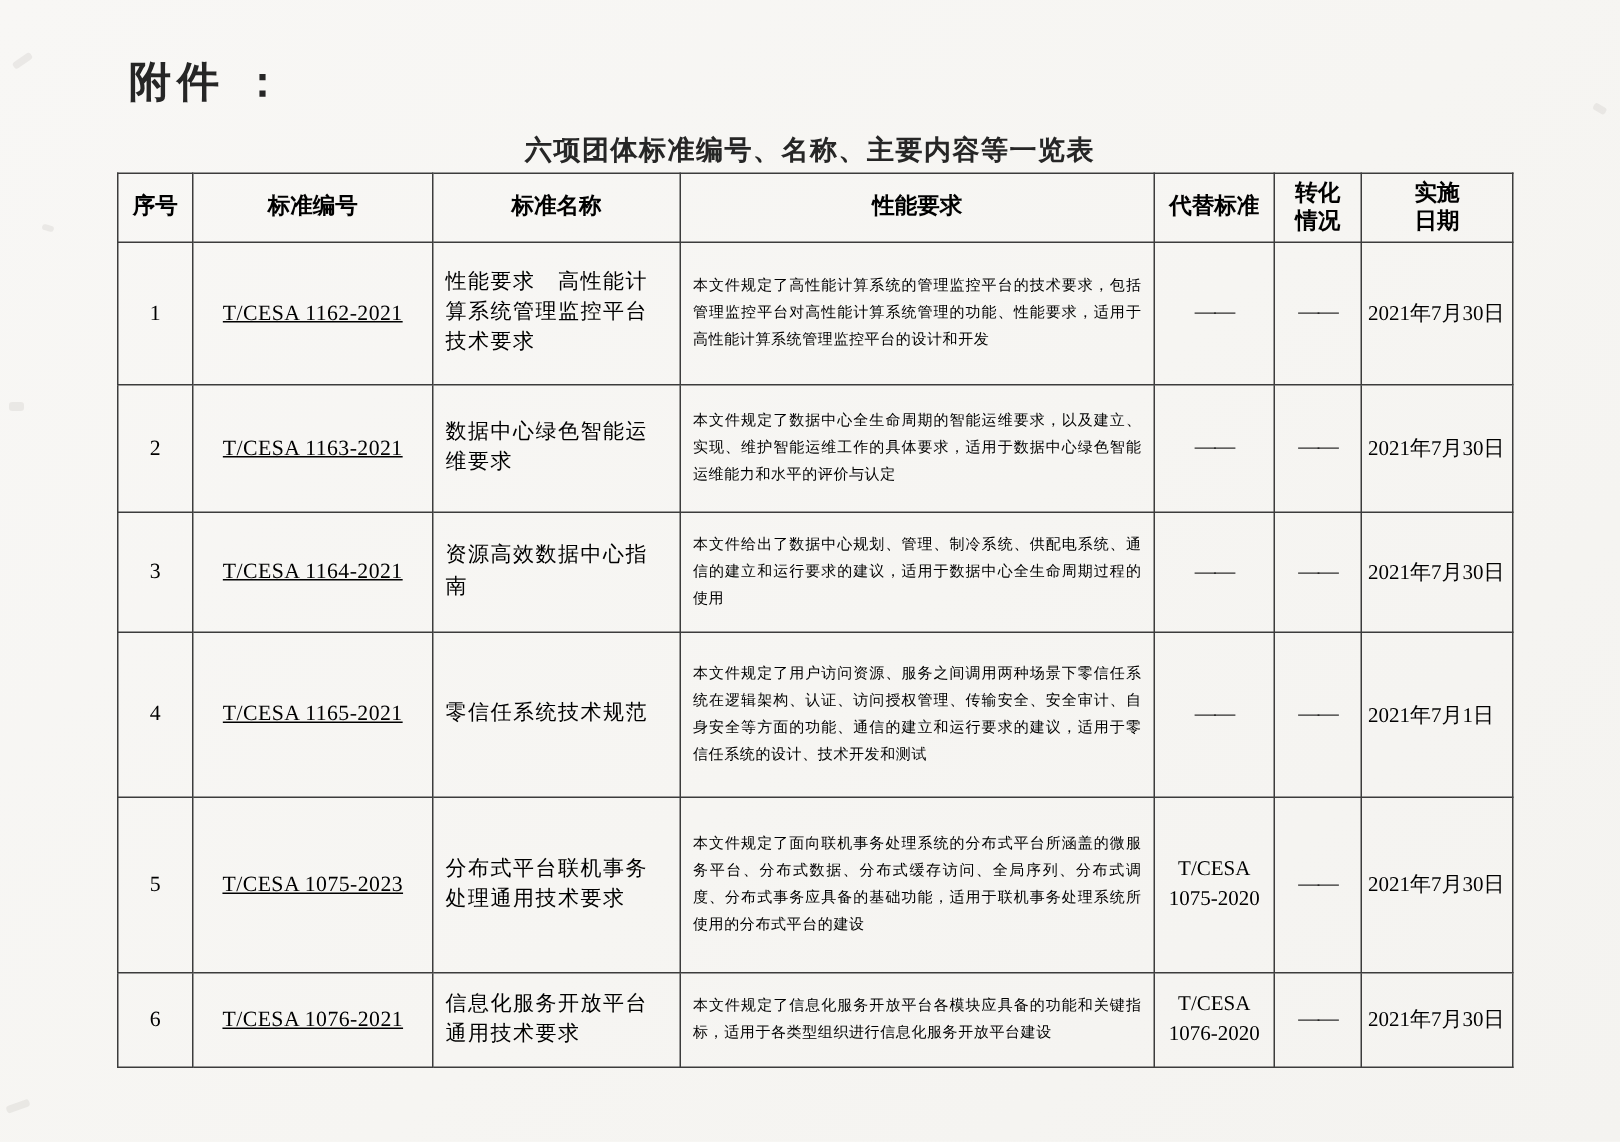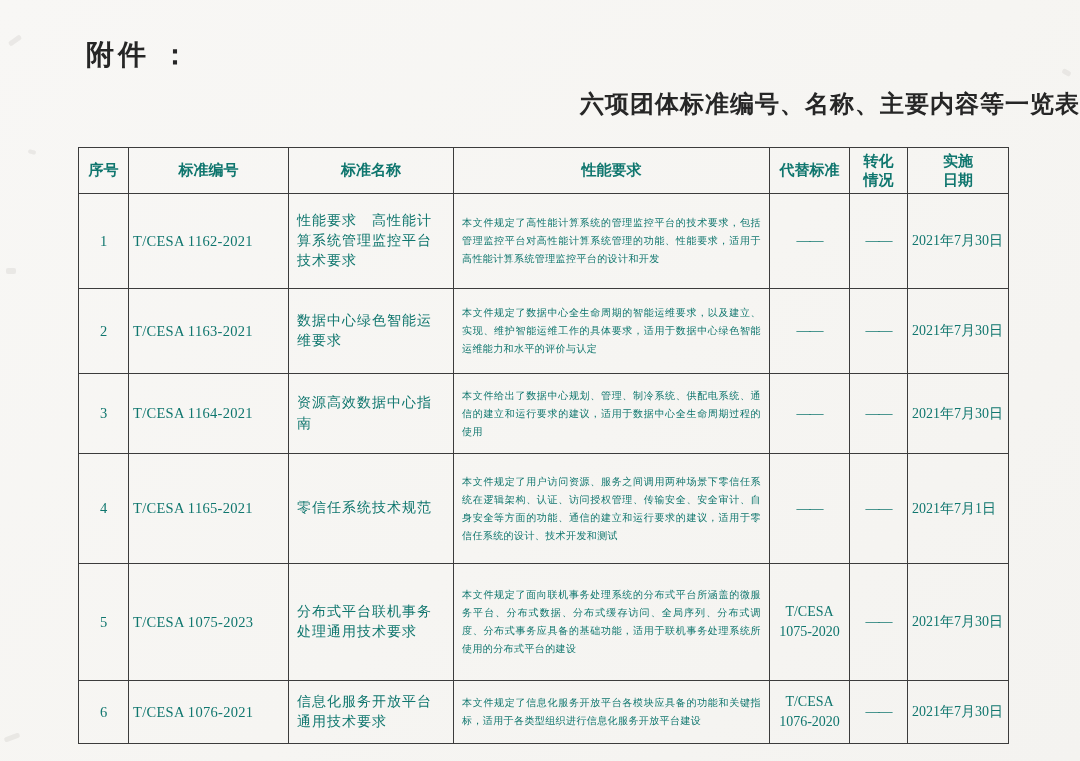--- a/index.html
+++ b/index.html
@@ -16,45 +16,45 @@
   .a2{left:28px;top:150px;width:8px;height:4px;transform:rotate(15deg);}
   .a3{left:6px;top:268px;width:10px;height:6px;}
   .a4{left:4px;top:735px;width:16px;height:5px;transform:rotate(-20deg);}
   .a5{left:1062px;top:70px;width:9px;height:5px;transform:rotate(30deg);}
 
   .attachment{
     position:absolute;left:86px;top:36px;
     font-size:28px;font-weight:700;letter-spacing:4px;
   }
   .title{
-    position:absolute;left:0;top:88px;width:1080px;text-align:right;
-    font-size:24px;font-weight:700;letter-spacing:1px;
+    position:absolute;left:0;top:88px;width:1080px;text-align:center;
+    font-size:18px;font-weight:700;letter-spacing:1px;
   }
   .tbl-wrap{position:absolute;left:78px;top:115px;width:930px;}
   table{
     border-collapse:collapse;table-layout:fixed;width:930px;
-    font-size:14px;color:#0f766e;margin-top:32px;
+    font-size:14px;color:#000000;
   }
   td,th{
     border:1.6px solid #3c3c3c;
     vertical-align:middle;
     overflow:hidden;
     padding:2px 4px;
     box-sizing:border-box;
   }
   th{font-size:15px;font-weight:700;text-align:center;white-space:pre-line;line-height:1.25;}
   tr.hdr{height:46px;}
   tr.r1{height:95px;}
   tr.r2{height:85px;}
   tr.r3{height:80px;}
   tr.r4{height:110px;}
   tr.r5{height:117px;}
   tr.r6{height:63px;}
   td.no{text-align:center;font-size:14.5px;}
-  td.code{font-size:14.5px;letter-spacing:.3px;white-space:nowrap;}
+  td.code{text-align:center;font-size:14.5px;letter-spacing:.3px;white-space:nowrap;text-decoration:underline;}
   td.name{text-align:left;padding:4px 8px;font-size:14px;line-height:1.45;letter-spacing:1px;}
   td.content{text-align:justify;padding:3px 8px;font-size:10px;line-height:18px;letter-spacing:.4px;}
   td.replaces{text-align:center;font-size:14px;line-height:1.4;}
   td.conv{text-align:center;font-size:14px;}
   td.date{text-align:left;font-size:14px;white-space:nowrap;}
   .dash{letter-spacing:-1px;}
 </style>
 </head>
 <body>
 

